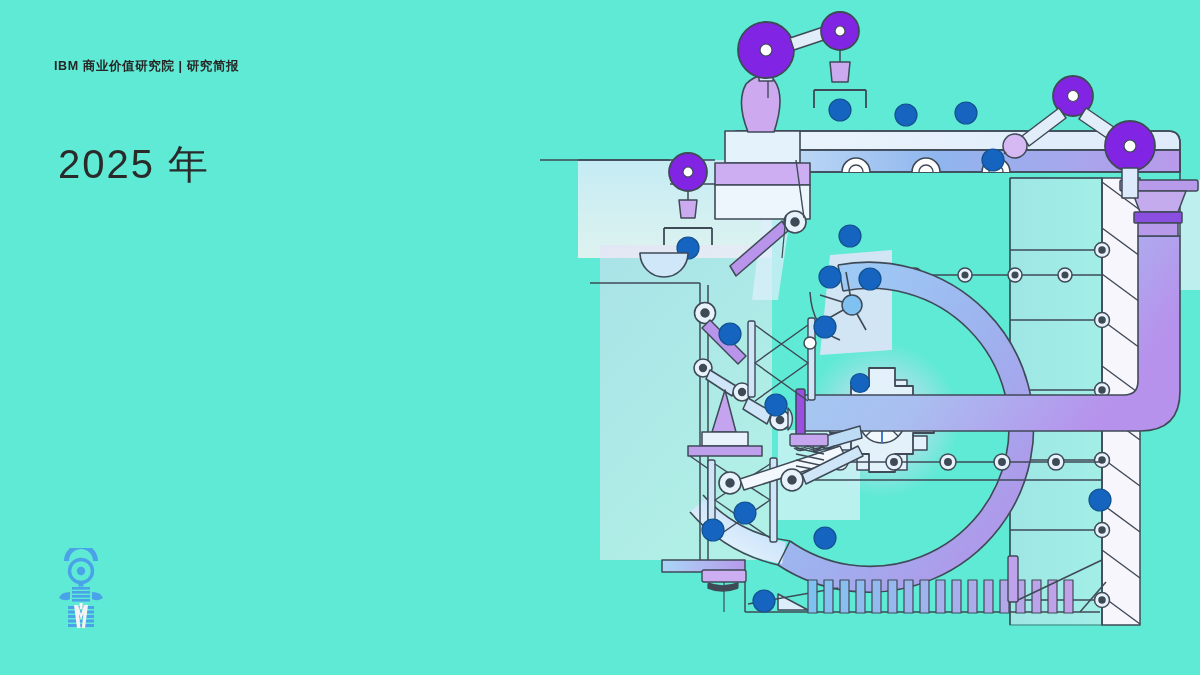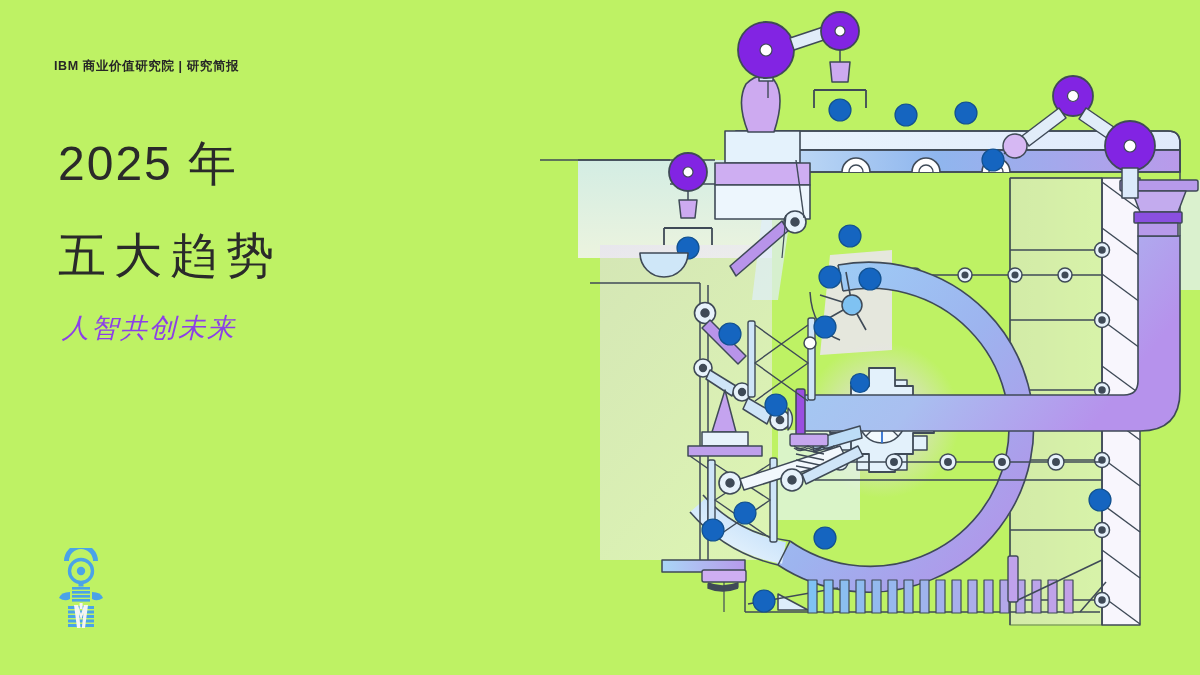--- a/index.html
+++ b/index.html
@@ -2,34 +2,34 @@
 <html><head>
 <meta charset="utf-8">
 <style>
   html,body{margin:0;padding:0;}
   body{
     width:1200px;height:675px;overflow:hidden;
     background:#f4f4f4;
     font-family:"Liberation Sans","DejaVu Sans",sans-serif;
     -webkit-font-smoothing:antialiased;
   }
-  #cover{position:relative;width:1200px;height:675px;background:#bef264;}
+  #cover{position:relative;width:1200px;height:675px;background:#5eead4;}
 
   
   .left-panel{position:absolute;left:0;top:0;width:560px;height:675px;}
 
   .eyebrow{
     position:absolute;left:54px;top:58px;
     font-size:12.5px;font-weight:700;letter-spacing:.6px;
     color:#262626;white-space:nowrap;
   }
 
   .title-block{position:absolute;left:58px;top:118px;}
   .title-line{
-    font-size:48px;line-height:92px;font-weight:300;
+    font-size:40px;line-height:92px;font-weight:300;
     color:#2a2a2a;letter-spacing:2px;white-space:nowrap;
     font-family:"Liberation Sans","DejaVu Sans",sans-serif;
   }
   .title-line.l2{letter-spacing:8px;}
 
   .subtitle-block{position:absolute;left:62px;top:306px;}
   .subtitle-line{
     font-size:27px;line-height:44px;font-style:italic;font-weight:400;
     color:#8c3fe8;letter-spacing:2px;white-space:nowrap;
   }
@@ -44,25 +44,23 @@
 <body>
 
 <div id="cover">
 
   <div class="left-panel">
 
     <div class="eyebrow">IBM 商业价值研究院 | 研究简报</div>
 
     <div class="title-block">
       <div class="title-line l1">2025 年</div>
-      <div class="title-line l2">五大趋势</div>
     </div>
 
     <div class="subtitle-block">
-      <div class="subtitle-line">人智共创未来</div>
     </div>
 
     <div class="brand-logo">
       <svg width="58" height="84" viewBox="0 0 58 84">
         <g fill="#4aa3e8">
 
           <path d="M12 14 a17 17 0 0 1 34 0 l-5 0 a12 12 0 0 0 -24 0 z" transform="translate(-0,-1)"></path>
 
           <circle cx="29" cy="23" r="11.5" fill="none" stroke="#4aa3e8" stroke-width="3.4"></circle>
 

